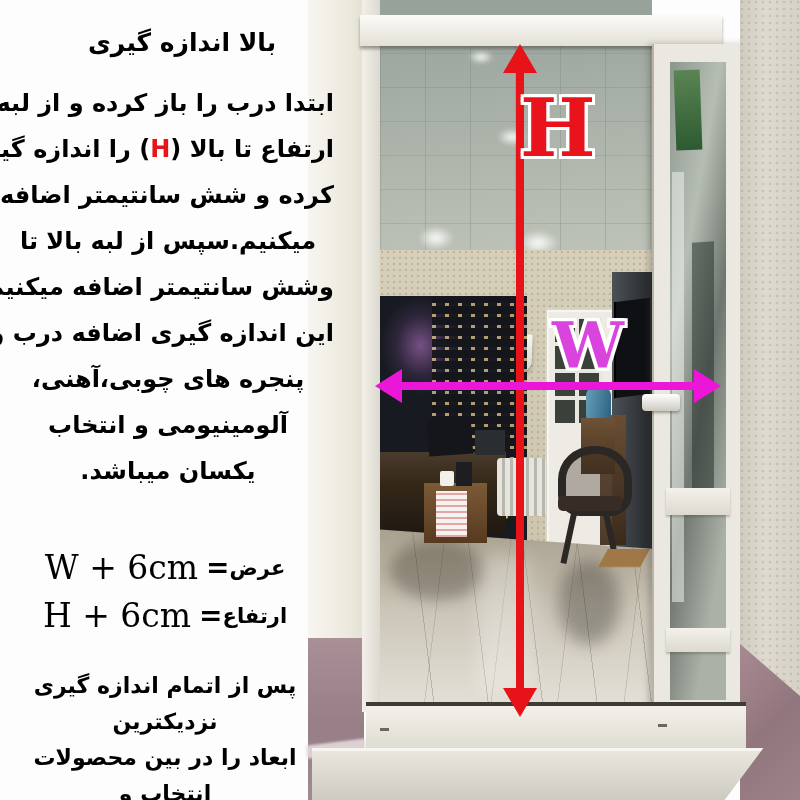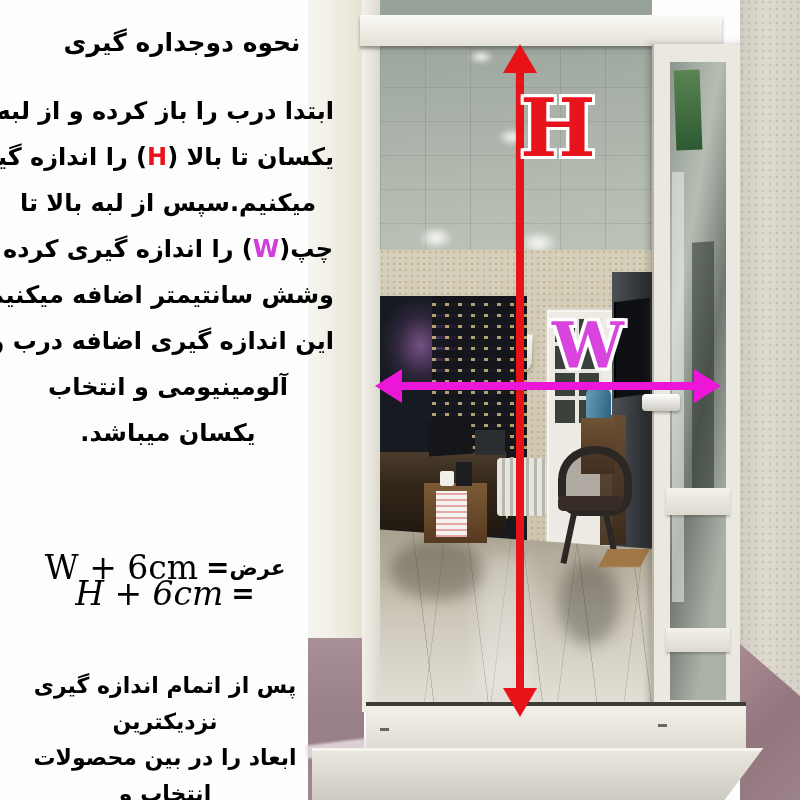--- a/index.html
+++ b/index.html
@@ -158,28 +158,28 @@
     -3px 0 0 #fff,3px 0 0 #fff,0 -3px 0 #fff,0 3px 0 #fff;}
   #h-label{left:520px;top:88px;font-family:"DejaVu Serif",serif;font-weight:bold;
     font-size:80px;line-height:1;color:#e8131b;}
   #w-label{left:552px;top:314px;font-family:"DejaVu Serif",serif;font-weight:bold;
     font-size:64px;line-height:1;color:#d944de;}
 
   
   #text-panel{left:0;top:0;width:340px;height:800px;z-index:40;direction:rtl;color:#000;}
   #title{left:0;top:28px;width:340px;padding-right:0;padding-left:0;text-align:center;
     transform:translateX(12px);font-size:25px;font-weight:bold;}
-  #para{left:2px;top:88px;width:332px;text-align:center;font-size:24px;font-weight:bold;}
+  #para{left:2px;top:80px;width:332px;text-align:center;font-size:24px;font-weight:bold;}
   #para .pline{height:46px;line-height:46px;white-space:nowrap;}
   .h-accent{color:#e8131b;}
   .w-accent{color:#cf3ed6;}
   .formula{left:0;width:330px;display:flex;direction:ltr;justify-content:center;
     align-items:center;white-space:nowrap;}
   #formula-w{top:548px;}
-  #formula-h{top:574px;font-style:italic;}
+  #formula-h{top:596px;}
   .expr{font-family:"DejaVu Serif",serif;font-size:33px;font-weight:400;}
   .eq{font-size:28px;font-weight:bold;margin-left:8px;}
   .flabel{font-size:21px;font-weight:bold;}
   #footer-note{left:0px;top:668px;width:330px;text-align:center;font-size:22px;
     font-weight:bold;line-height:36px;}
 </style>
 </head>
 <body>
 
 <div id="canvas">
@@ -259,41 +259,43 @@
   <div class="abs anno" id="h-line"></div>
   <div class="abs anno" id="h-head-top"></div>
   <div class="abs anno" id="h-head-bot"></div>
   <div class="abs anno outline-white" id="h-label">H</div>
   <div class="abs anno" id="w-line"></div>
   <div class="abs anno" id="w-head-left"></div>
   <div class="abs anno" id="w-head-right"></div>
   <div class="abs anno outline-white" id="w-label">W</div>
 
   <div class="abs" id="text-panel">
-    <div class="abs" id="title">نحوه دوجداره گیری</div>
+    <div class="abs" id="title">بالا اندازه گیری</div>
 
     <div class="abs" id="para">
       <div class="pline">ابتدا درب را باز کرده و از لبه</div>
-      <div class="pline"><span>یکسان تا بالا (</span><span class="h-accent">H</span><span>) را اندازه گیری</span></div>
+      <div class="pline"><span>ارتفاع تا بالا (</span><span class="h-accent">H</span><span>) را اندازه گیری</span></div>
+      <div class="pline">کرده و شش سانتیمتر اضافه</div>
       <div class="pline">میکنیم.سپس از لبه بالا تا</div>
-      <div class="pline"><span>چپ(</span><span class="w-accent">W</span><span>) را اندازه گیری کرده</span></div>
       <div class="pline">وشش سانتیمتر اضافه میکنیم.</div>
       <div class="pline">این اندازه گیری اضافه درب و</div>
+      <div class="pline">پنجره های چوبی،آهنی،</div>
       <div class="pline">آلومینیومی و انتخاب</div>
       <div class="pline">یکسان میباشد.</div>
     </div>
 
     <div class="abs formula" id="formula-w">
       <span class="expr">W + 6cm</span>
       <span class="eq">=</span>
       <span class="flabel">عرض</span>
     </div>
     <div class="abs formula" id="formula-h">
       <span class="expr">H + 6cm</span>
       <span class="eq">=</span>
+      <span class="flabel">ارتفاع</span>
     </div>
 
     <div class="abs" id="footer-note">
       <div>پس از اتمام اندازه گیری نزدیکترین</div>
       <div>ابعاد را در بین محصولات انتخاب و</div>
 
     </div>
   </div>
 
 </div>

